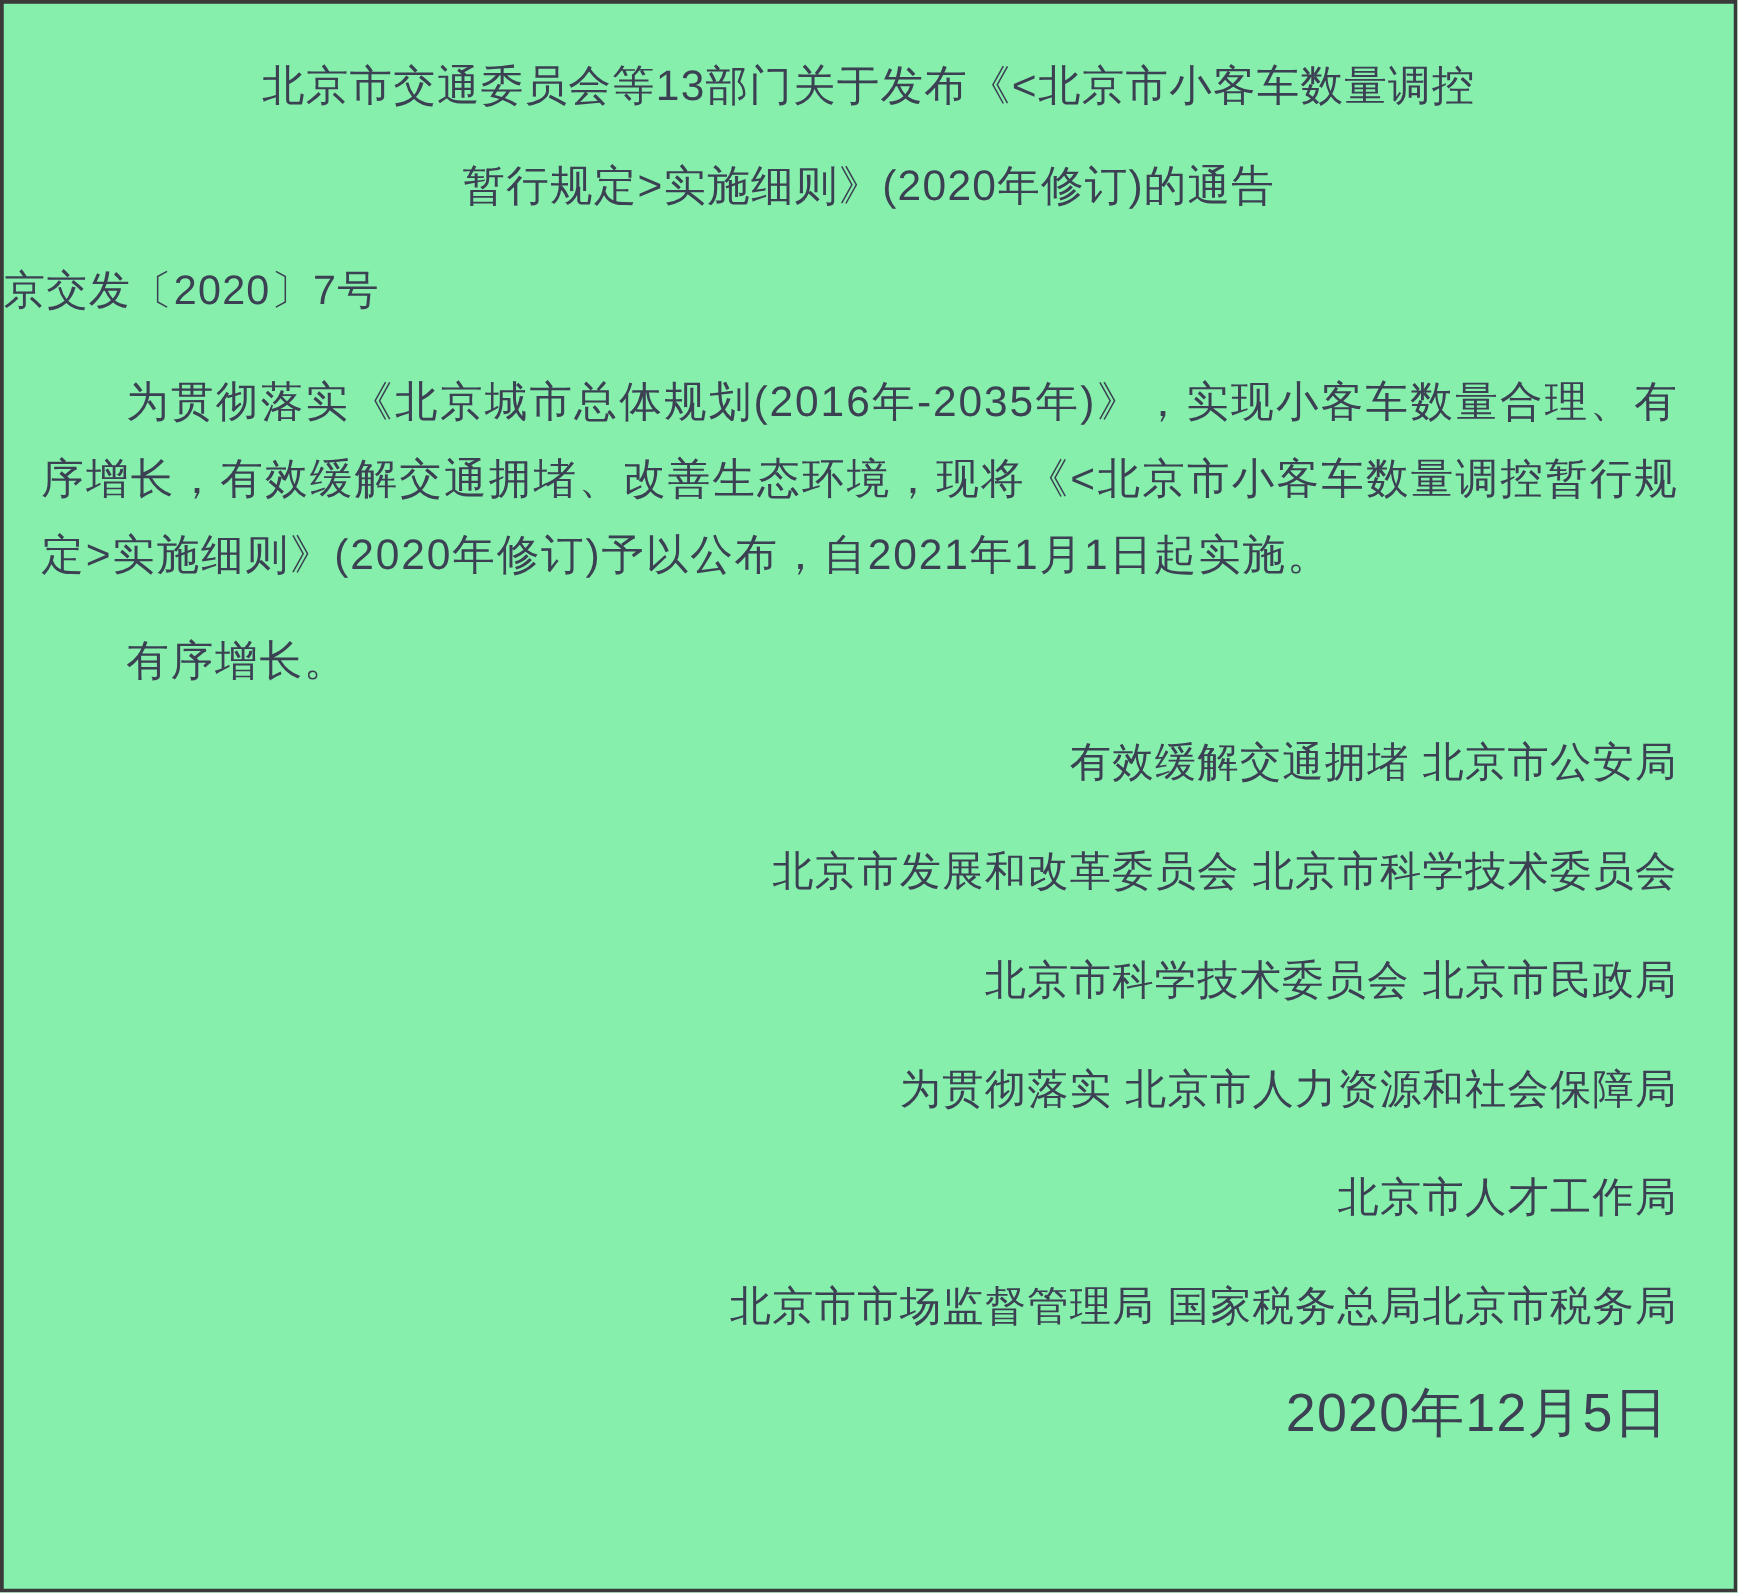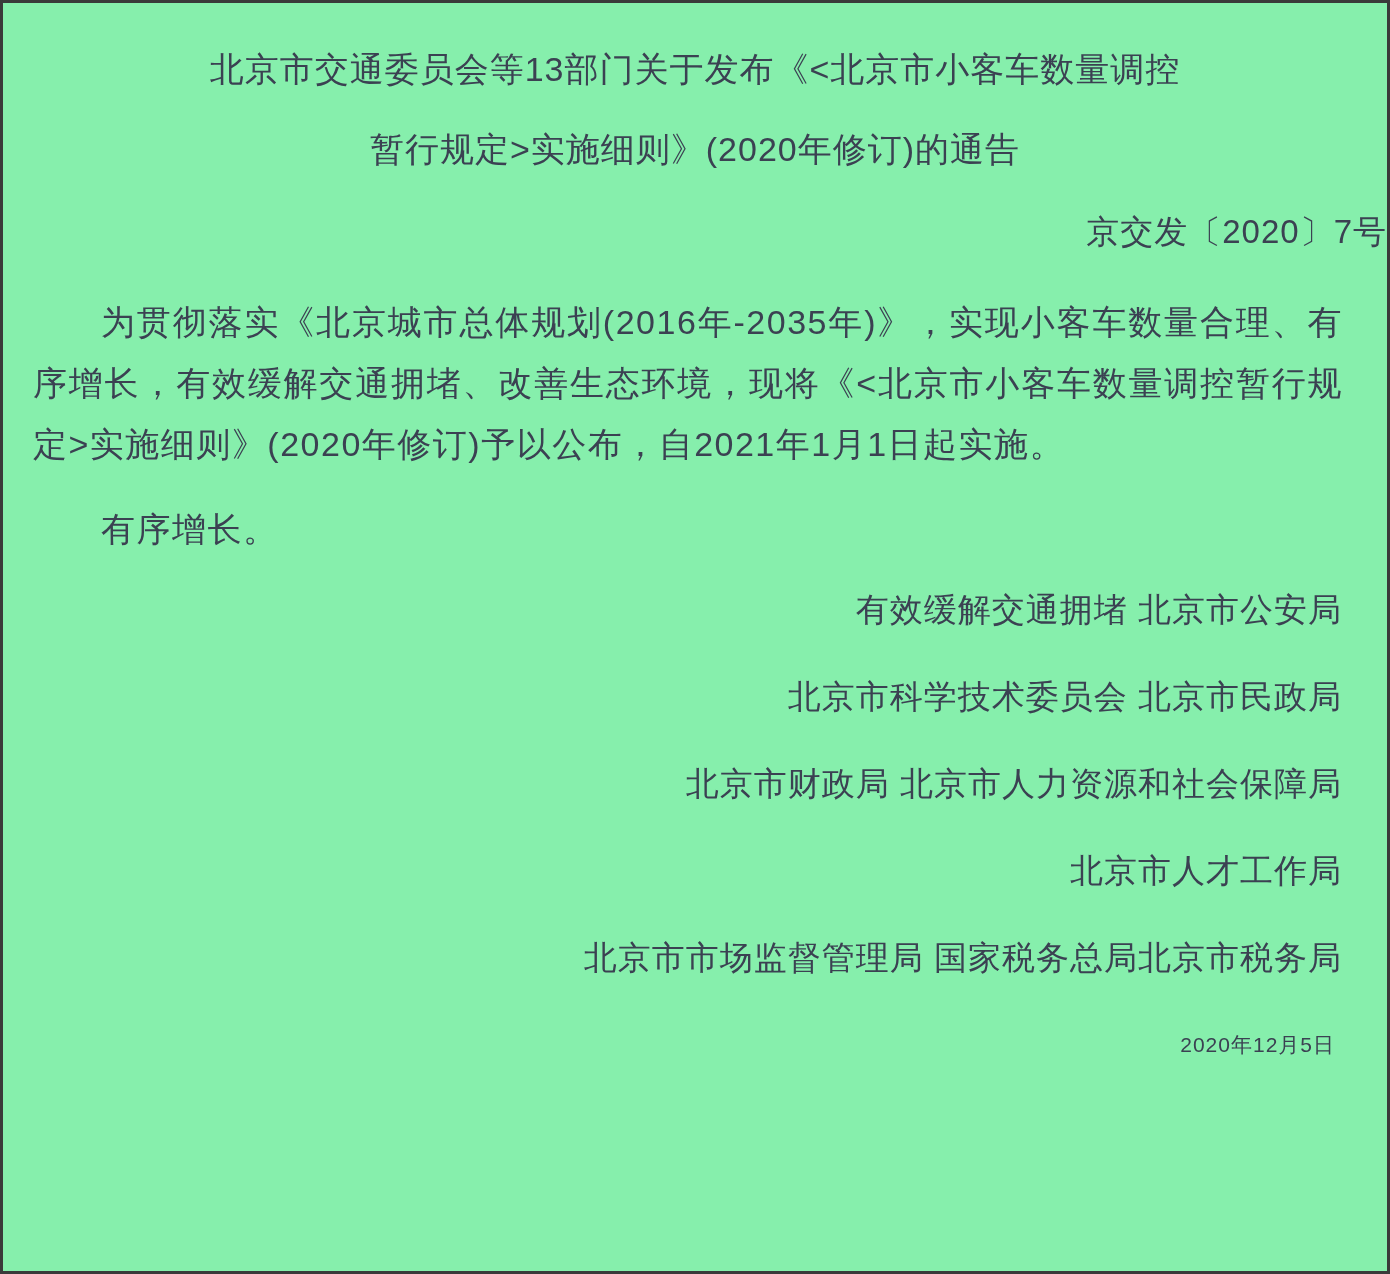--- a/index.html
+++ b/index.html
@@ -23,21 +23,21 @@
     text-align: center;
   }
   .title-line {
     font-size: 34px;
     line-height: 80px;
     letter-spacing: 1px;
     white-space: nowrap;
   }
   .doc-number {
     margin-top: 3px;
-    text-align: right;
+    text-align: left;
     font-size: 33px;
     line-height: 80px;
     letter-spacing: 1px;
   }
   .body-paragraph {
     margin: 20px 44px 0 30px;
     font-size: 34px;
     line-height: 61px;
     letter-spacing: 1.5px;
     text-align: justify;
@@ -59,21 +59,21 @@
     font-size: 33px;
     line-height: 33px;
     letter-spacing: 1px;
     margin-bottom: 54px;
     white-space: nowrap;
   }
   .doc-date {
     margin-top: 0;
     padding-right: 52px;
     text-align: right;
-    font-size: 21px;
+    font-size: 43px;
     line-height: 33px;
     letter-spacing: 1px;
   }
 </style>
 </head>
 <body>
 
 <div class="page">
 
   <div class="title-block">
@@ -82,21 +82,22 @@
   </div>
 
   <div class="doc-number">京交发〔2020〕7号</div>
 
   <p class="body-paragraph">为贯彻落实《北京城市总体规划(2016年-2035年)》，实现小客车数量合理、有序增长，有效缓解交通拥堵、改善生态环境，现将《&lt;北京市小客车数量调控暂行规定&gt;实施细则》(2020年修订)予以公布，自2021年1月1日起实施。</p>
 
   <p class="closing-line">有序增长。</p>
 
   <div class="signatures">
     <div class="sig-line">有效缓解交通拥堵 北京市公安局</div>
+    <div class="sig-line">北京市发展和改革委员会 北京市科学技术委员会</div>
     <div class="sig-line">北京市科学技术委员会 北京市民政局</div>
-    <div class="sig-line">北京市财政局 北京市人力资源和社会保障局</div>
+    <div class="sig-line">为贯彻落实 北京市人力资源和社会保障局</div>
     <div class="sig-line">北京市人才工作局</div>
     <div class="sig-line">北京市市场监督管理局 国家税务总局北京市税务局</div>
   </div>
 
   <div class="doc-date">2020年12月5日</div>
 
 </div>
 
 </body></html>

